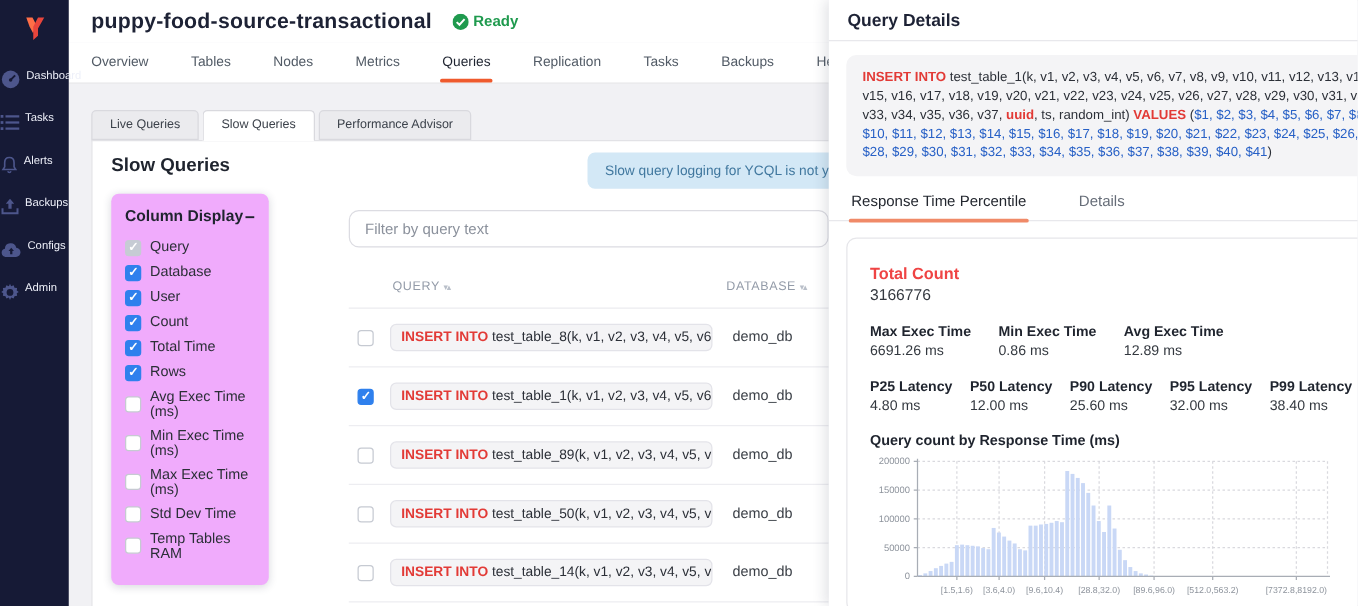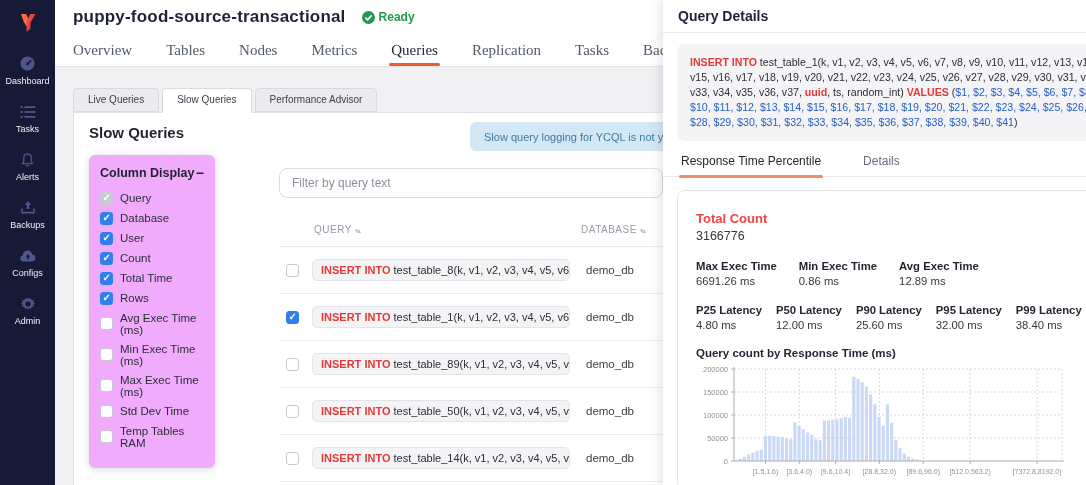--- a/index.html
+++ b/index.html
@@ -3,33 +3,33 @@
 <meta charset="utf-8">
 <style>
   * { box-sizing: border-box; }
   html,body { margin:0; padding:0; width:1086px; height:485px; overflow:hidden;
     font-family:"Liberation Sans", sans-serif; background:#f1f1f4; }
   .app { position:relative; width:1086px; height:485px; }
 
   
   .sidebar { position:absolute; left:0; top:0; width:55px; height:485px; background:#161a36; z-index:6; }
   .logo-wrap { height:46px; display:flex; align-items:center; justify-content:center; cursor:pointer; }
-  .side-item { display:flex; flex-direction:column; align-items:center; gap:4px; padding:9px 17px 8px; cursor:pointer; }
+  .side-item { display:flex; flex-direction:row; gap:4px; padding:9px 0 8px; cursor:pointer; }
   .side-item .icn { color:#4d568c; height:17px; display:flex; align-items:center; }
   .side-item.active { background:#282e59; }
   .side-item.active .icn { color:#aeb6e2; }
   .side-item .lbl { font-size:9px; color:#eef0f9; }
 
   
   .main { position:absolute; left:55px; top:0; width:608px; height:485px; }
   .topbar { background:#fff; height:34px; display:flex; align-items:center; padding-left:18px; gap:16px; }
   .topbar h1 { font-size:17px; margin:0; color:#1d2235; font-weight:bold; letter-spacing:.2px; }
   .ready-badge { color:#1f9a4e; font-weight:bold; font-size:12px; display:flex; gap:4px; align-items:center; }
   .nav-tabs { background:#fff; height:33px; border-bottom:1px solid #e5e5e8; display:flex; padding-left:18px; gap:34px; }
-  .nav-tab { font-size:15px; color:#525b66; display:flex; align-items:center; position:relative; cursor:pointer;font-family:Liberation Serif, serif; }
+  .nav-tab { font-size:11px; color:#525b66; display:flex; align-items:center; position:relative; cursor:pointer; }
   .nav-tab.active { color:#1f2430; }
   .nav-tab.active::after { content:""; position:absolute; left:-2px; right:-2px; bottom:0; height:3px; background:#ef5a2d; border-radius:2px; }
 
   .subtabs { position:absolute; left:18px; top:88px; display:flex; z-index:2; }
   .subtab { font-size:10px; color:#3c424b; background:#ebebee; border:1px solid #d9d9de; padding:5px 14px 6px; border-radius:4px 4px 0 0; margin-right:3px; cursor:pointer; }
   .subtab.active { background:#fff; border-bottom:1px solid #fff; margin-bottom:-1px; }
 
   .content-card { position:absolute; left:18px; right:0; top:112px; height:373px; background:#fff; border-top:1px solid #e2e2e6; border-left:1px solid #e2e2e6; }
   .page-title { margin:11px 0 0 15px; font-size:15px; color:#1f242e; font-weight:bold; }
   .banner { position:absolute; left:396px; top:9px; width:285px; height:29px; background:#d3e8f6; border-radius:6px; color:#41789f; font-size:11px; display:flex; align-items:center; padding-left:14px; white-space:nowrap; overflow:hidden; }

